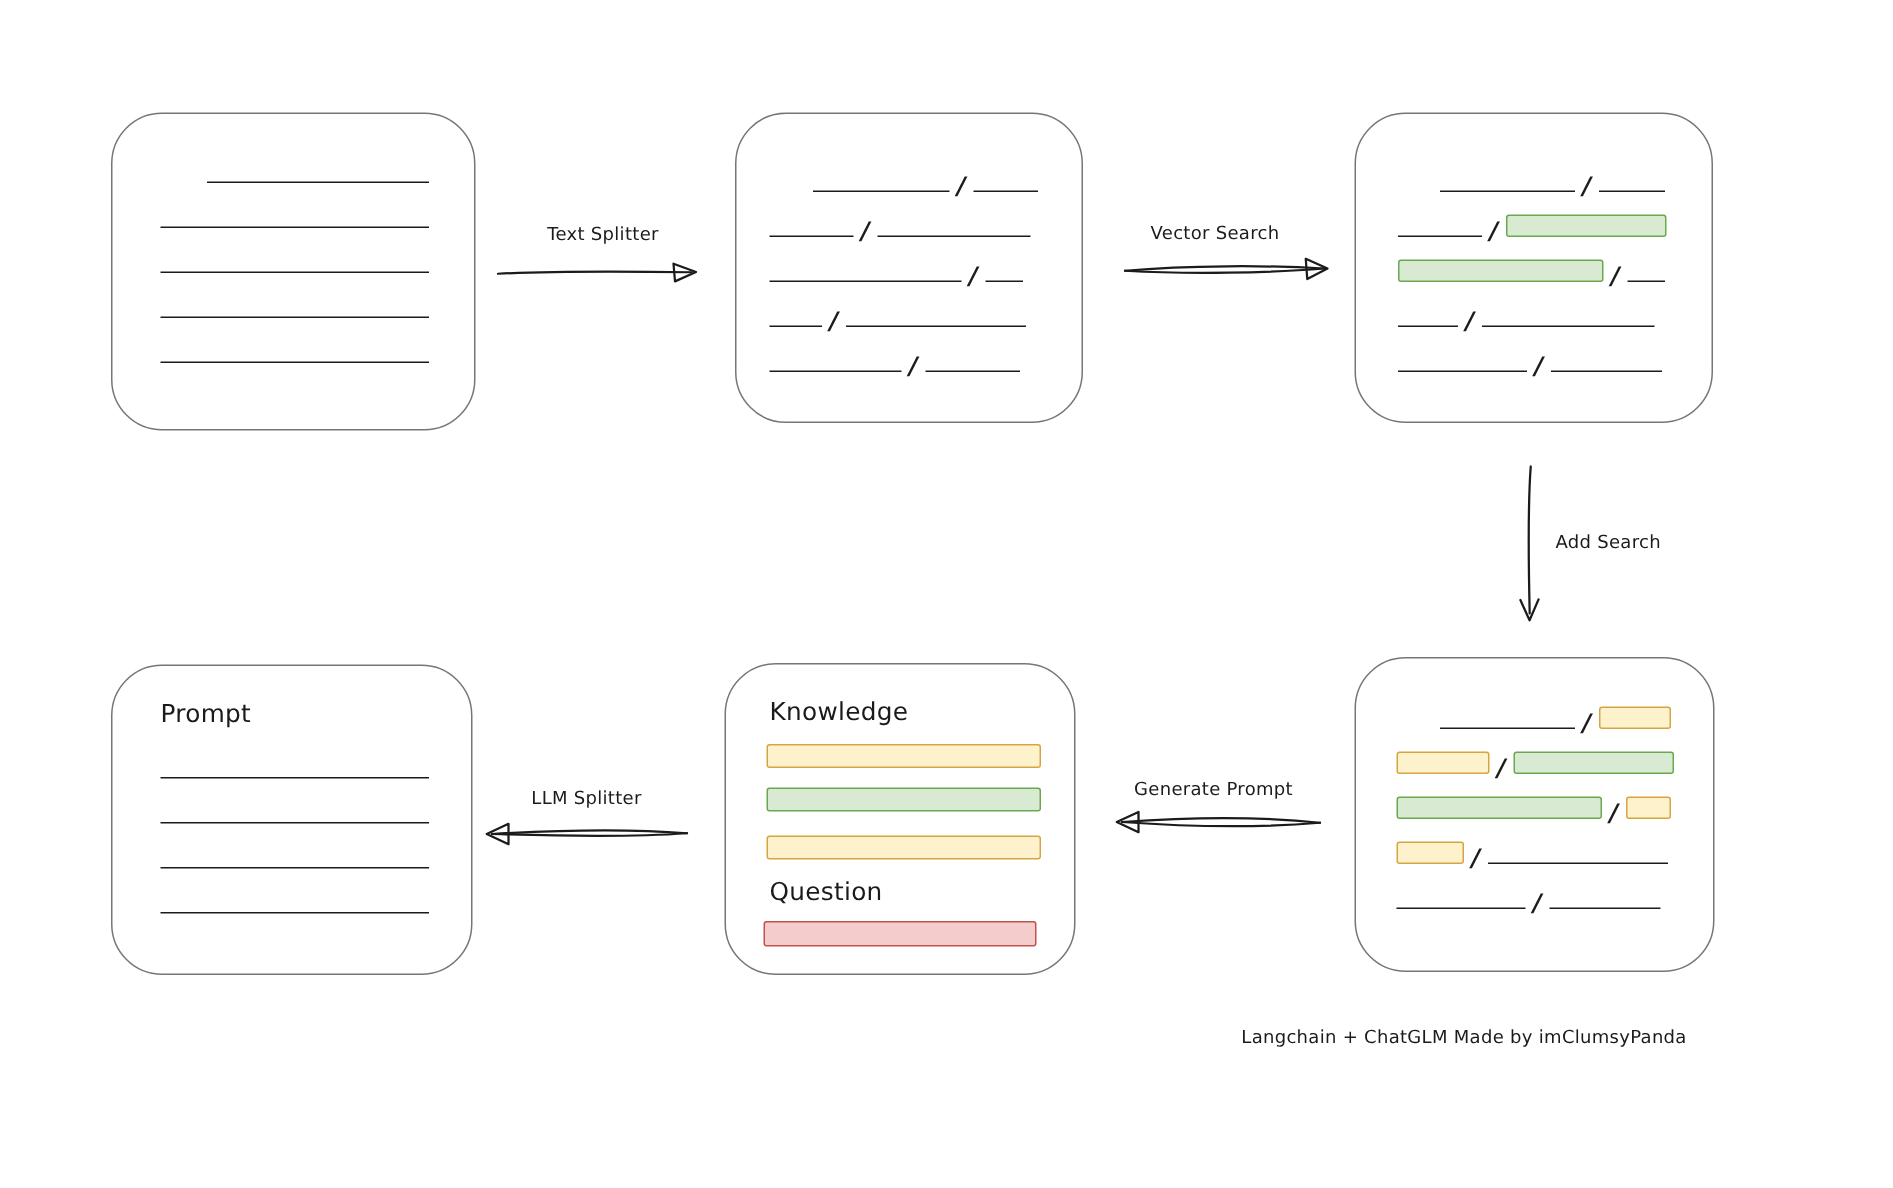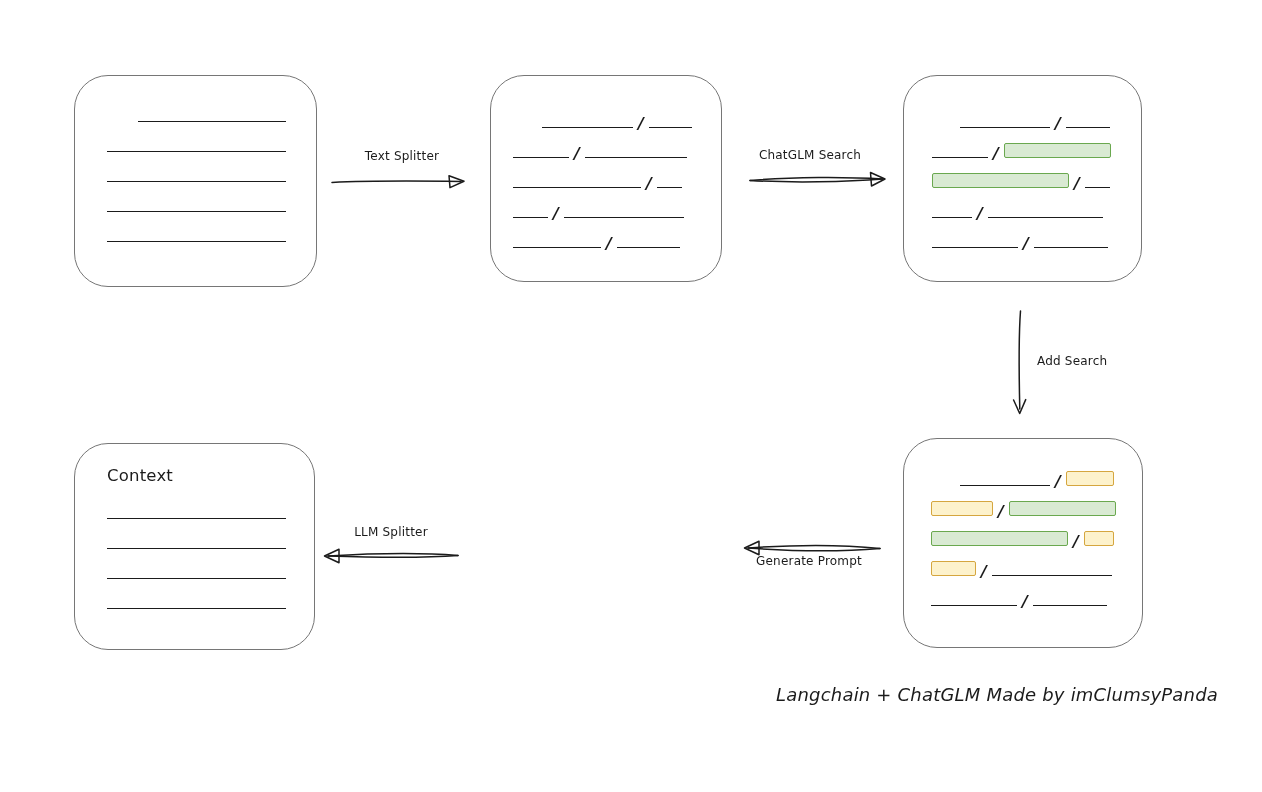--- a/index.html
+++ b/index.html
@@ -43,21 +43,21 @@
   .bar.yellow { background:var(--yellow-fill); border-color:var(--yellow-border); }
   .bar.green  { background:var(--green-fill);  border-color:var(--green-border); }
   .bar.red    { background:var(--red-fill);    border-color:var(--red-border); }
 
   .label {
     position:absolute; font-size:12px; white-space:nowrap; color:var(--ink,#1b1b1b);
     letter-spacing:.2px;
   }
   .label.center { text-align:center; }
   .node-title { position:absolute; font-size:16.5px; white-space:nowrap; letter-spacing:.2px; }
-  .caption { position:absolute; font-size:18px; white-space:nowrap; letter-spacing:.2px;font-style:italic; }
+  .caption { position:absolute; font-size:12px; white-space:nowrap; letter-spacing:.2px; }
 
   svg.arrows { position:absolute; inset:0; width:1262px; height:792px; pointer-events:none; }
   svg.arrows path { stroke:var(--ink,#1b1b1b); stroke-width:1.5; fill:none; stroke-linecap:round; stroke-linejoin:round; }
 </style>
 </head>
 <body>
 
 <div class="canvas">
 
   <div class="node" style="left:74px; top:75px; width:243px; height:212px;">
@@ -167,23 +167,31 @@
           <span class="seg-line" style="width: 120px;"></span>
         </div>
         <div class="row">
           <span class="seg-line" style="width: 86px;"></span>
           <span class="slash">/</span>
           <span class="seg-line" style="width: 74px;"></span>
         </div>
       </div>
   </div>
 
+  <div class="node" style="left:483px; top:442px; width:234px; height:208px;">
+    <div class="node-title" style="left:29px; top:22px;">Knowledge</div>
+    <div class="bar yellow" style="left:27px; top:53px; width:183px;"></div>
+    <div class="bar green" style="left:27px; top:82px; width:183px;"></div>
+    <div class="bar yellow" style="left:27px; top:114px; width:183px;"></div>
+    <div class="node-title" style="left:29px; top:142px;">Question</div>
+    <div class="bar red" style="left:25px; top:171px; width:182px; height:17px;"></div>
+  </div>
 
   <div class="node" style="left:74px; top:443px; width:241px; height:207px;">
-    <div class="node-title" style="left:32px; top:22px;">Context</div>
+    <div class="node-title" style="left:32px; top:22px;">Prompt</div>
     <div class="rows" style="left:32px; top:60px;">
         <div class="row">
           <span class="seg-line" style="width: 179px;"></span>
         </div>
         <div class="row">
           <span class="seg-line" style="width: 179px;"></span>
         </div>
         <div class="row">
           <span class="seg-line" style="width: 179px;"></span>
         </div>
@@ -218,20 +226,20 @@
     </g>
 
     <g>
       <path d="M458,555.5 C422,552.6 378,553 328,556"></path>
       <path d="M458,555.5 C422,558.2 378,557.6 328,556"></path>
       <path d="M339,549.2 L324.5,556 L339,562.8 Z"></path>
     </g>
   </svg>
 
   <div class="label center" style="left:332px; top:149px; width:140px;">Text Splitter</div>
-  <div class="label center" style="left:740px; top:148px; width:140px;">ChatGLM Search</div>
+  <div class="label center" style="left:740px; top:148px; width:140px;">Vector Search</div>
   <div class="label" style="left:1037px; top:354px;">Add Search</div>
-  <div class="label center" style="left:729px; top:519px; width:160px;margin-top:35px;">Generate Prompt</div>
+  <div class="label center" style="left:729px; top:519px; width:160px;">Generate Prompt</div>
   <div class="label center" style="left:321px; top:525px; width:140px;">LLM Splitter</div>
 
   <div class="caption center" style="left:776px; top:684px; width:400px; text-align:center;">Langchain + ChatGLM Made by imClumsyPanda</div>
 
 </div>
 
 </body></html>

